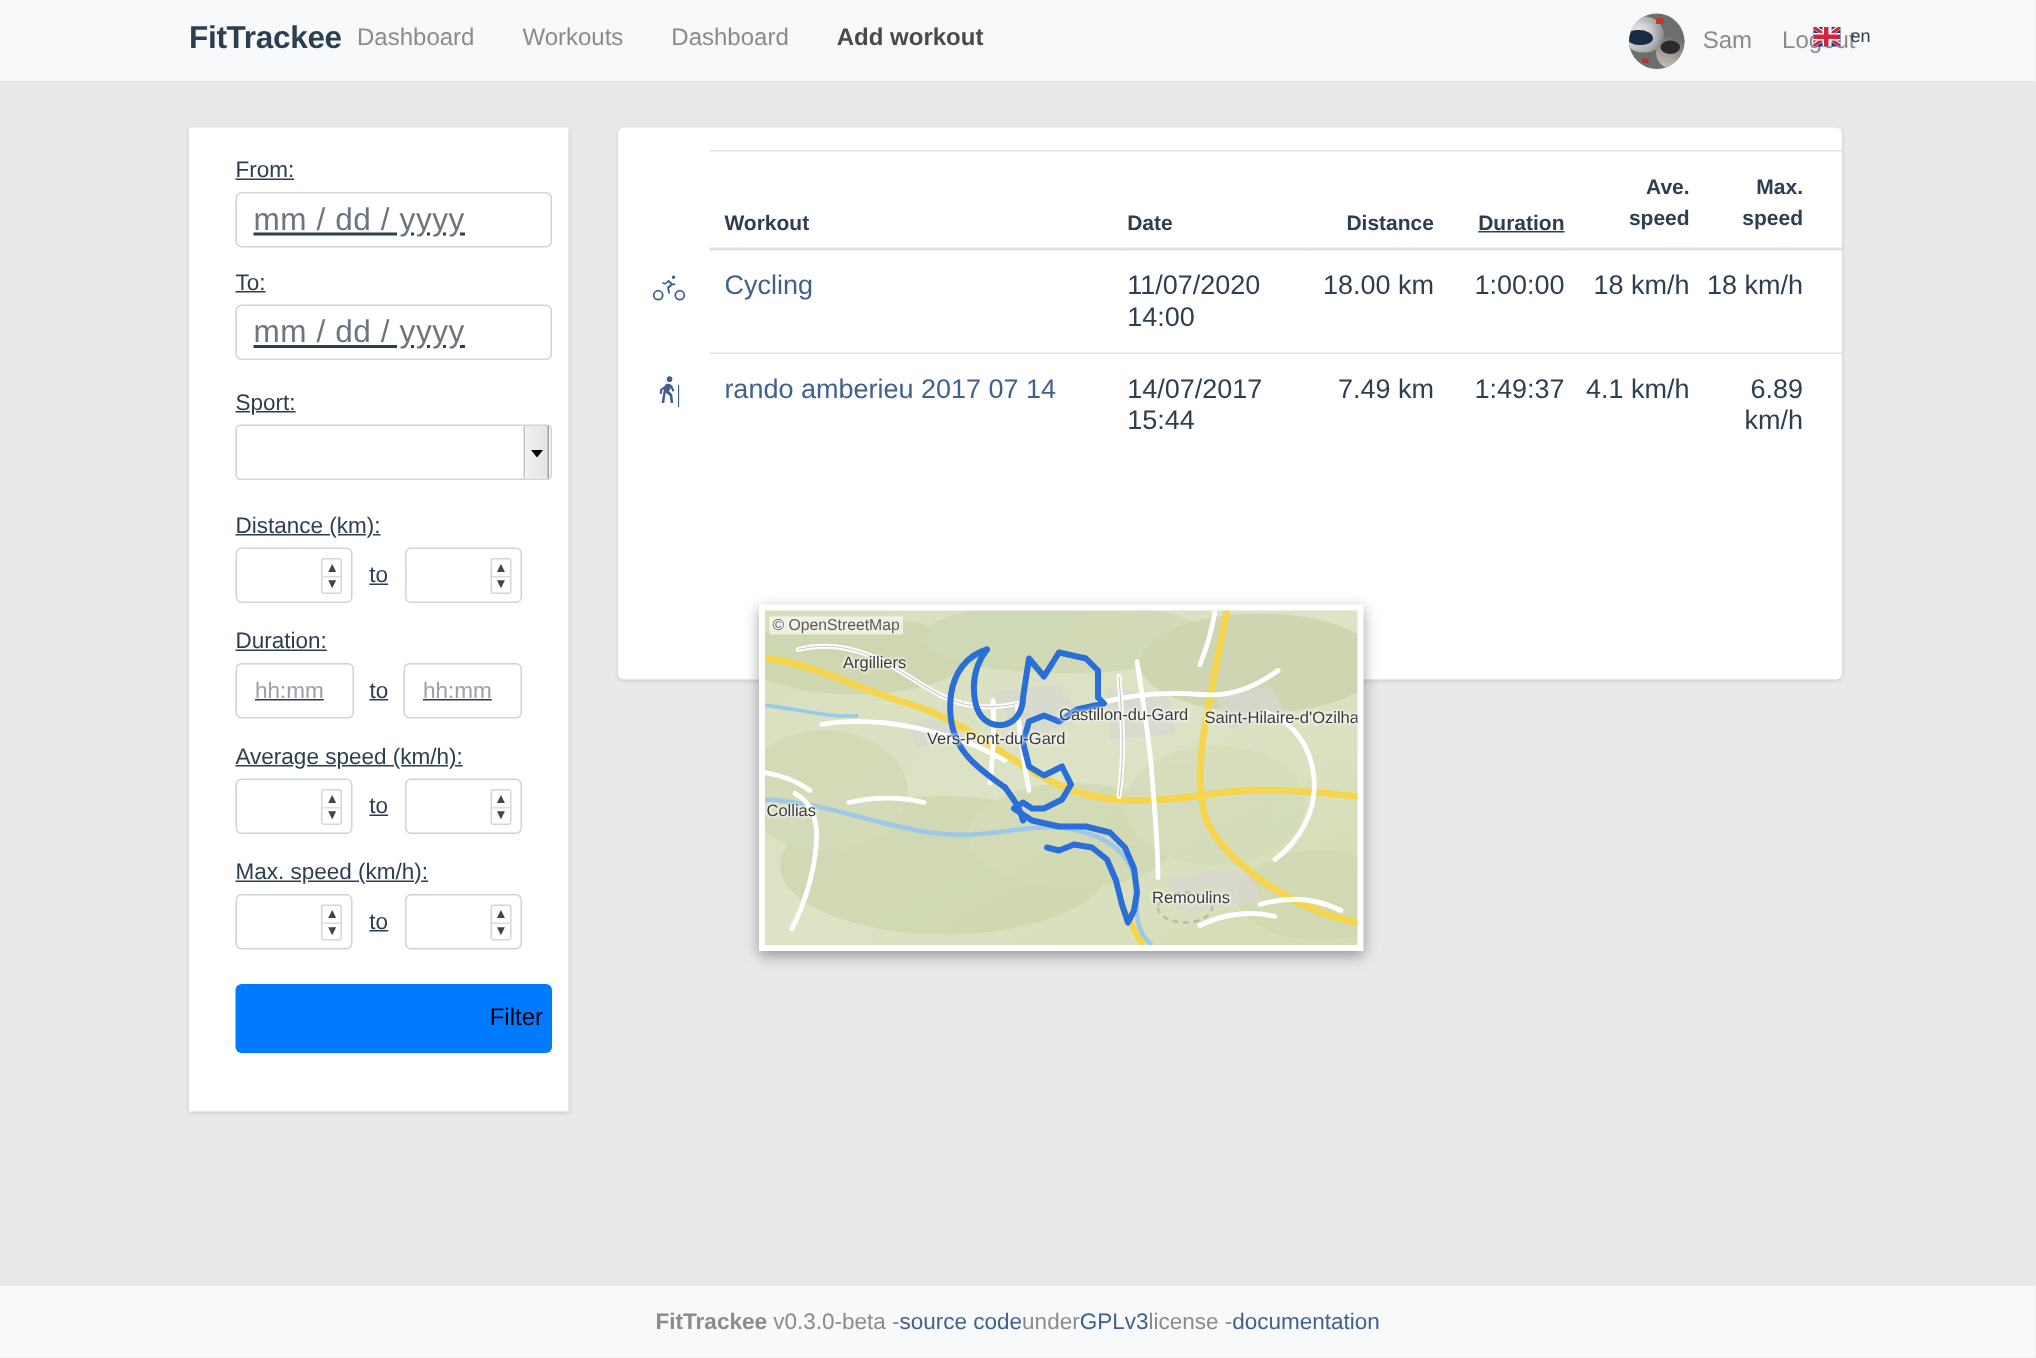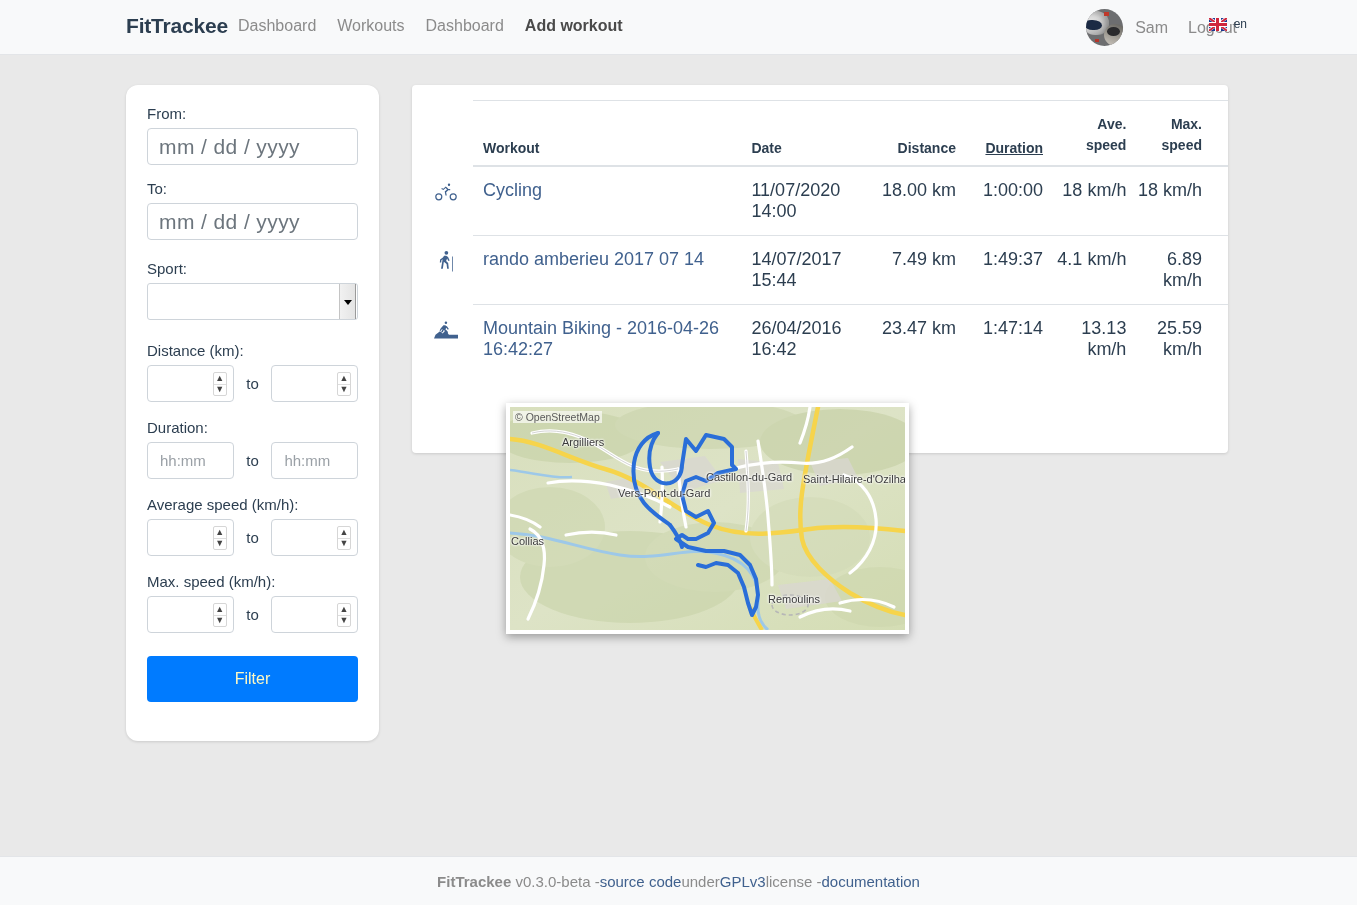--- a/index.html
+++ b/index.html
@@ -18,21 +18,21 @@
     position: absolute; top: 0; left: 0;
     width: 1357px; height: 55px;
     background: #f8f9fa;
     border-bottom: 1px solid #e3e5e8;
   }
   #brand {
     position: absolute; left: 126px; top: 14px;
     font-size: 21px; font-weight: bold; color: #2c3e50;
     letter-spacing: -0.2px;
   }
-  #nav { position: absolute; left: 238px; top: 17px; display: flex; gap: 21px; }
+  #nav { position: absolute; left: 238px; top: 17px; display: flex; gap: 32px; }
   #nav .nav-link {
     font-size: 16px; color: #8b8b8b; cursor: pointer; white-space: nowrap;
   }
   #nav .nav-link.active { color: #4a4a4a; font-weight: bold; }
 
   #user-area { position: absolute; right: 120px; top: 9px; display: flex; align-items: center; gap: 0px; }
   #avatar {
     width: 37px; height: 37px; border-radius: 50%;
     overflow: hidden; flex: none; background: #6d6e70;
     position: relative;
@@ -82,23 +82,24 @@
   #flag .hbar { position:absolute; left:0; top:4px; width:18px; height:5px; background:#fff; }
   #flag .vbar { position:absolute; left:6px; top:0; width:6px; height:13px; background:#fff; }
   #flag .hbar2 { position:absolute; left:0; top:5px; width:18px; height:3px; background:#d0263c; }
   #flag .vbar2 { position:absolute; left:7.5px; top:0; width:3px; height:13px; background:#d0263c; }
   #lang-label { font-size: 12px; color: #2c3e50; }
 
   
   #filter-card {
     position: absolute; left: 126px; top: 85px;
     width: 253px; height: 656px;
-    background: #fff; border-radius: 12px;
+    background: #fff; border-radius: 0;
     box-shadow: 0 1px 3px rgba(0,0,0,0.13);
-    padding: 20px 21px;
+    padding: 20px 31px;
+    text-decoration: underline;
   }
   .fld-label { font-size: 15px; color: #2c3e50; margin-bottom: 6px; }
   .gap { height: 15px; }
 
   .date-input {
     width: 211px; height: 37px;
     border: 1px solid #ced4da; border-radius: 4px;
     background: #fff; font-family: "Liberation Sans", sans-serif;
     font-size: 21px; color: #6c757d;
     padding: 0 11px; outline: none;
@@ -147,22 +148,23 @@
     width: 87px; height: 37px;
     border: 1px solid #ced4da; border-radius: 4px; background: #fff;
     display: flex; align-items: center; padding: 0 12px;
     font-size: 15px; color: #9aa0a6;
   }
 
   #filter-btn {
     margin-top: 23px;
     width: 211px; height: 46px;
     background: #007bff; border: none; border-radius: 4px;
-    color: #fef9c3; font-size: 16px; font-family: "Liberation Sans", sans-serif;
+    color: #000000; font-size: 16px; font-family: "Liberation Sans", sans-serif;
     cursor: pointer;
+    text-align: right;
   }
 
   
   #table-card {
     position: absolute; left: 412px; top: 85px;
     width: 816px; height: 368px;
     background: #fff; border-radius: 4px;
     box-shadow: 0 1px 3px rgba(0,0,0,0.13);
     overflow: hidden;
   }
@@ -402,31 +404,20 @@
           <td class="c-icon"><span class="sport-ico"><svg viewBox="0 0 384 512">
                 <path d="M240 80a40 40 0 1 1-80 0 40 40 0 0 1 80 0zM152 144h44l40 26 34 74-28 14-26-56-22 52 44 46 14 120h-36l-12-100-58-50-22 150h-38l34-200-26 20-4 50-30-2 6-64 60-44zM320 160h16v320h-16z"></path>
               </svg></span></td>
           <td class="c-name"><a>rando amberieu 2017 07 14</a></td>
           <td class="c-date">14/07/2017 15:44</td>
           <td class="c-dist">7.49 km</td>
           <td class="c-dur">1:49:37</td>
           <td class="c-ave">4.1 km/h</td>
           <td class="c-max">6.89 km/h</td>
         </tr>
-        <tr>
-          <td class="c-icon"><span class="sport-ico"><svg viewBox="0 0 640 512">
-                <path d="M352 64a34 34 0 1 1-68 0 34 34 0 0 1 68 0zM252 128h46l52 34 46 66-28 22-38-54-26 40 56 52 16 56h-40l-12-38-62-52-30 64h-46l46-92-30 16-26 42-28-18 34-58zM40 384l120-96 70 58 74-74 96 112h240v96H0z"></path>
-              </svg></span></td>
-          <td class="c-name"><a>Mountain Biking - 2016-04-26 16:42:27</a></td>
-          <td class="c-date">26/04/2016 16:42</td>
-          <td class="c-dist">23.47 km</td>
-          <td class="c-dur">1:47:14</td>
-          <td class="c-ave">13.13 km/h</td>
-          <td class="c-max">25.59 km/h</td>
-        </tr>
       </tbody>
   </table>
 </div>
 
 <div id="map-tooltip">
   <div id="map-canvas">
     <svg width="395" height="223" viewBox="0 0 395 223" style="position:absolute;left:0;top:0;">
       <defs>
         <linearGradient id="terr" x1="0" y1="0" x2="1" y2="1">
           <stop offset="0%" stop-color="#d8dfbd"></stop>

